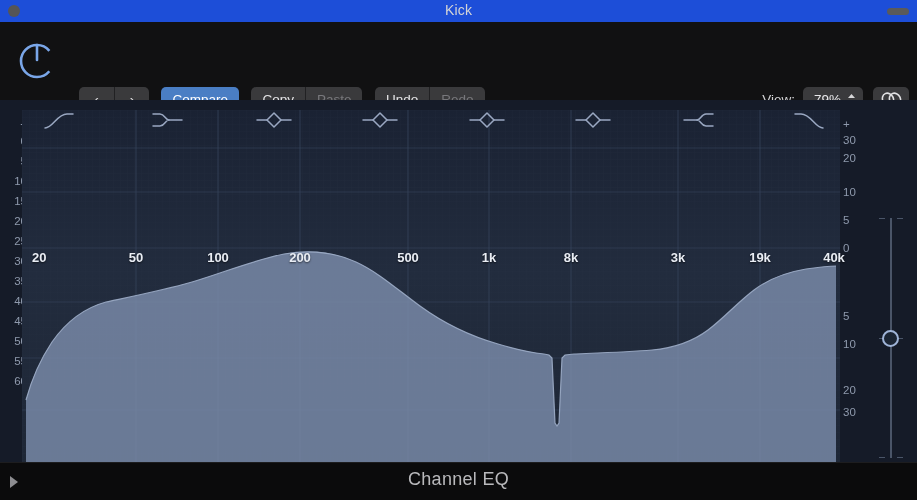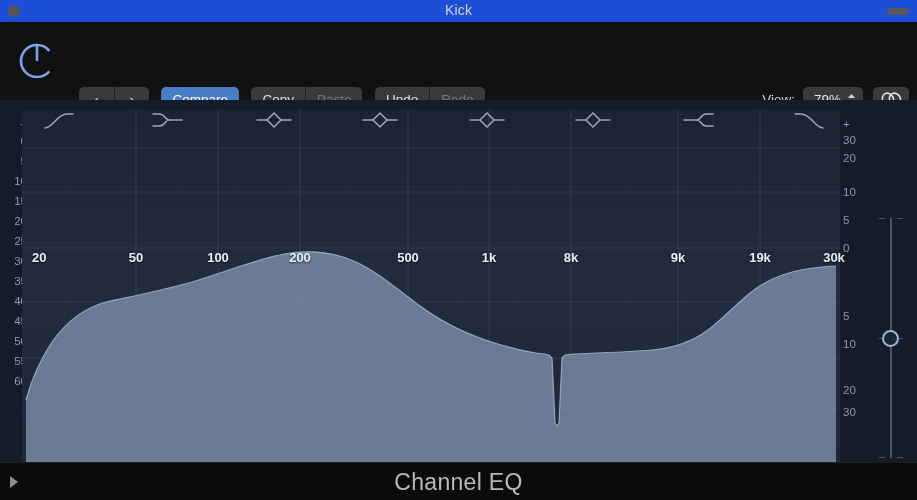--- a/index.html
+++ b/index.html
@@ -245,21 +245,21 @@
     left: 0; top: 462px;
     width: 917px; height: 38px;
     background: #0b0b0c;
     border-top: 1px solid #1d1d1f;
   }
   .foot-title {
     position: absolute;
     left: 0; top: 6px;
     width: 917px;
     text-align: center;
-    font-size: 23px;
+    font-size: 18px;
     color: #b9b9bc;
     letter-spacing: 0.3px;
   }
   .foot-tri {
     position: absolute;
     left: 10px; top: 13px;
     width: 0; height: 0;
     border-left: 8px solid #8d8d91;
     border-top: 6px solid transparent;
     border-bottom: 6px solid transparent;
@@ -420,23 +420,23 @@
                  C 798 157, 808 156, 814 156" fill="none" stroke="#9dadc8" stroke-width="1.2" stroke-opacity="0.9"></path>
       </svg>
 
       <div class="freq-lab first" style="left:10px; top:140px">20</div>
       <div class="freq-lab" style="left:114px; top:140px">50</div>
       <div class="freq-lab" style="left:196px; top:140px">100</div>
       <div class="freq-lab" style="left:278px; top:140px">200</div>
       <div class="freq-lab" style="left:386px; top:140px">500</div>
       <div class="freq-lab" style="left:467px; top:140px">1k</div>
       <div class="freq-lab" style="left:549px; top:140px">8k</div>
-      <div class="freq-lab" style="left:656px; top:140px">9k</div>
+      <div class="freq-lab" style="left:656px; top:140px">3k</div>
       <div class="freq-lab" style="left:738px; top:140px">19k</div>
-      <div class="freq-lab" style="left:812px; top:140px">30k</div>
+      <div class="freq-lab" style="left:812px; top:140px">40k</div>
     </div>
 
     <div class="band-icons">
       <div class="band-icon" style="left:40px">
         <svg width="46" height="24" viewBox="0 0 46 24">
           <path d="M6 20 C 14 20, 18 6, 28 6 L 34 6" fill="none" stroke="#9aa8c2" stroke-width="1.5" stroke-linecap="round"></path>
         </svg>
       </div>
       <div class="band-icon" style="left:145px">
         <svg width="46" height="24" viewBox="0 0 46 24">

